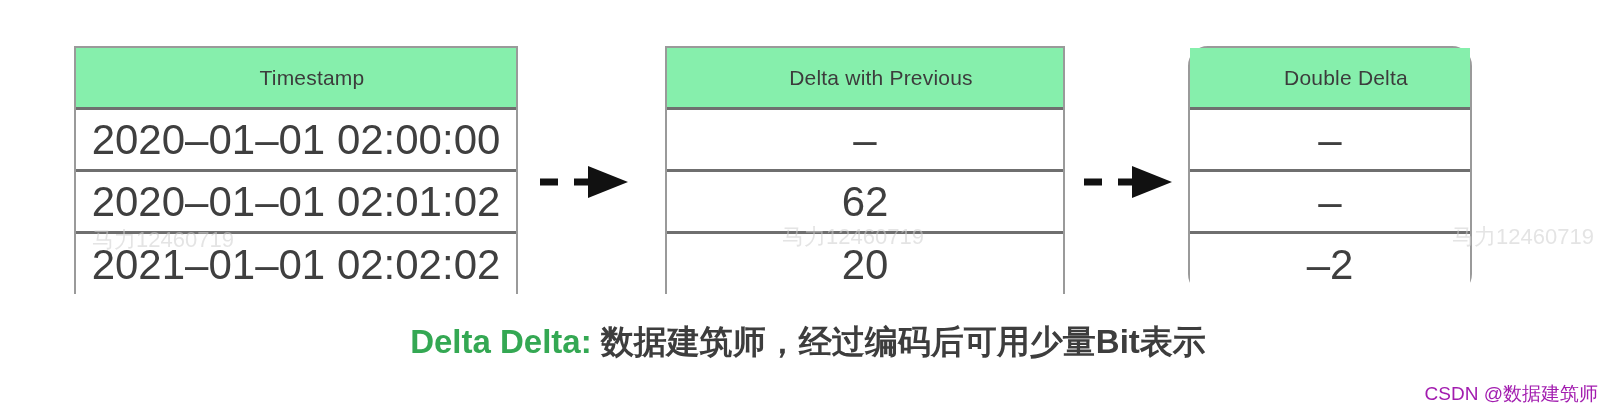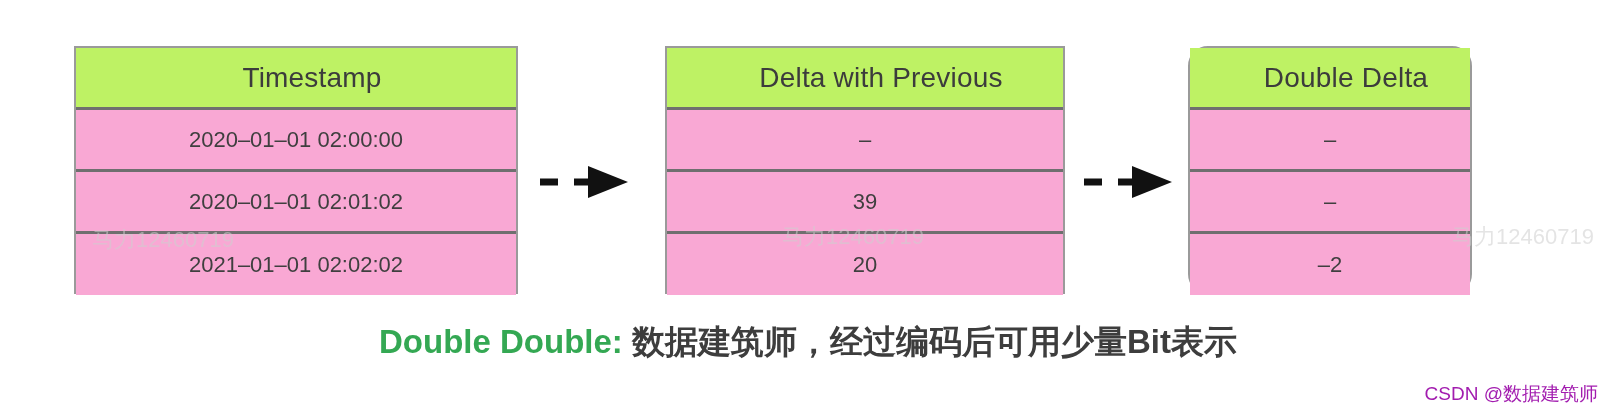--- a/index.html
+++ b/index.html
@@ -25,42 +25,42 @@
   
   .table {
     position: absolute;
     box-sizing: border-box;
     border: 2px solid #9a9a9a;
     background: #e6e6e6;
   }
   .table .hdr {
     box-sizing: border-box;
     height: 62px;
-    background: #bef264;
+    background: #86efac;
     border-bottom: 3px solid #6f6f6f;
     display: flex;
     align-items: center;
     justify-content: center;
     color: #3c3c3c;
-    font-size: 28px;
+    font-size: 21px;
     font-weight: 400;
     letter-spacing: 0.2px;
     white-space: nowrap;
     padding-left: 32px;
   }
   .table .row {
     box-sizing: border-box;
     height: 62px;
-    background: #f9a8d4;
+    background: #ffffff;
     border-bottom: 3px solid #6f6f6f;
     display: flex;
     align-items: center;
     justify-content: center;
     color: #3f3f3f;
-    font-size: 22px;
+    font-size: 42px;
     font-weight: 400;
     white-space: nowrap;
   }
   .table .row.last {
     border-bottom: none;
     height: 61px;
   }
 
   #table-timestamp { left: 74px;   top: 46px; width: 444px; height: 248px; }
   #table-delta     { left: 665px;  top: 46px; width: 400px; height: 248px; }
@@ -126,39 +126,39 @@
   </div>
 
   <svg class="arrow" id="arrow-1" viewBox="0 0 100 40" xmlns="http://www.w3.org/2000/svg">
     <line x1="4" y1="20" x2="56" y2="20" stroke="#111111" stroke-width="7" stroke-dasharray="18 16" stroke-linecap="butt"></line>
     <polygon points="52,4 92,20 52,36" fill="#111111"></polygon>
   </svg>
 
   <div class="table" id="table-delta">
     <div class="hdr">Delta with Previous</div>
     <div class="row">–</div>
-    <div class="row">39</div>
+    <div class="row">62</div>
     <div class="row last">20</div>
   </div>
 
   <svg class="arrow" id="arrow-2" viewBox="0 0 100 40" xmlns="http://www.w3.org/2000/svg">
     <line x1="4" y1="20" x2="56" y2="20" stroke="#111111" stroke-width="7" stroke-dasharray="18 16" stroke-linecap="butt"></line>
     <polygon points="52,4 92,20 52,36" fill="#111111"></polygon>
   </svg>
 
   <div class="table" id="table-ddelta">
     <div class="hdr">Double Delta</div>
     <div class="row">–</div>
     <div class="row">–</div>
     <div class="row last">–2</div>
   </div>
 
   <div class="wm-faint" id="wm-1">马力12460719</div>
   <div class="wm-faint" id="wm-2">马力12460719</div>
   <div class="wm-faint" id="wm-3">马力12460719</div>
 
   <div id="caption">
-    <span class="cap-en">Double Double:</span><span class="cap-cn"> 数据建筑师，经过编码后可用少量Bit表示</span>
+    <span class="cap-en">Delta Delta:</span><span class="cap-cn"> 数据建筑师，经过编码后可用少量Bit表示</span>
   </div>
 
   <div id="wm-csdn">CSDN @数据建筑师</div>
 
 </div>
 
 </body></html>

